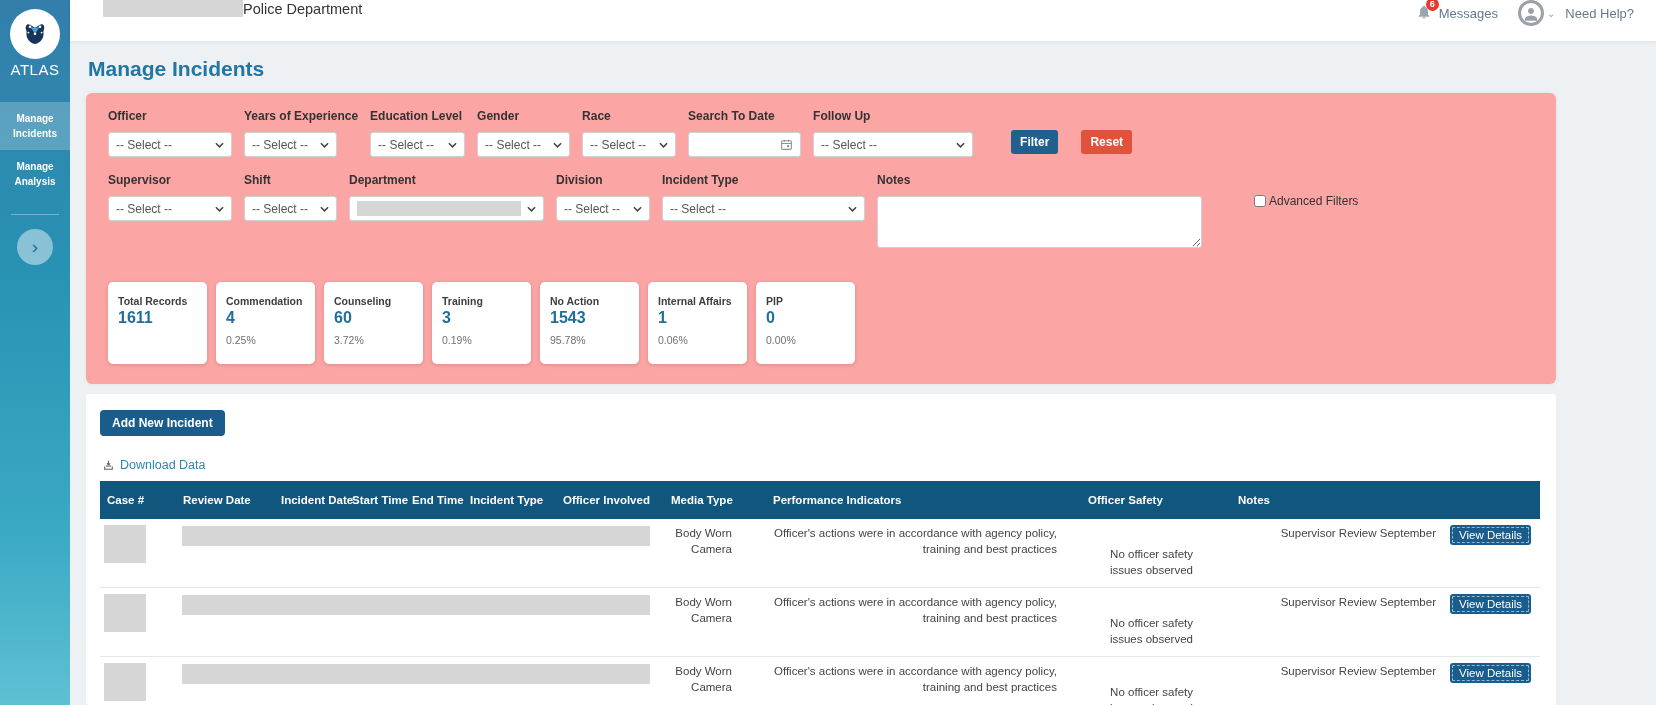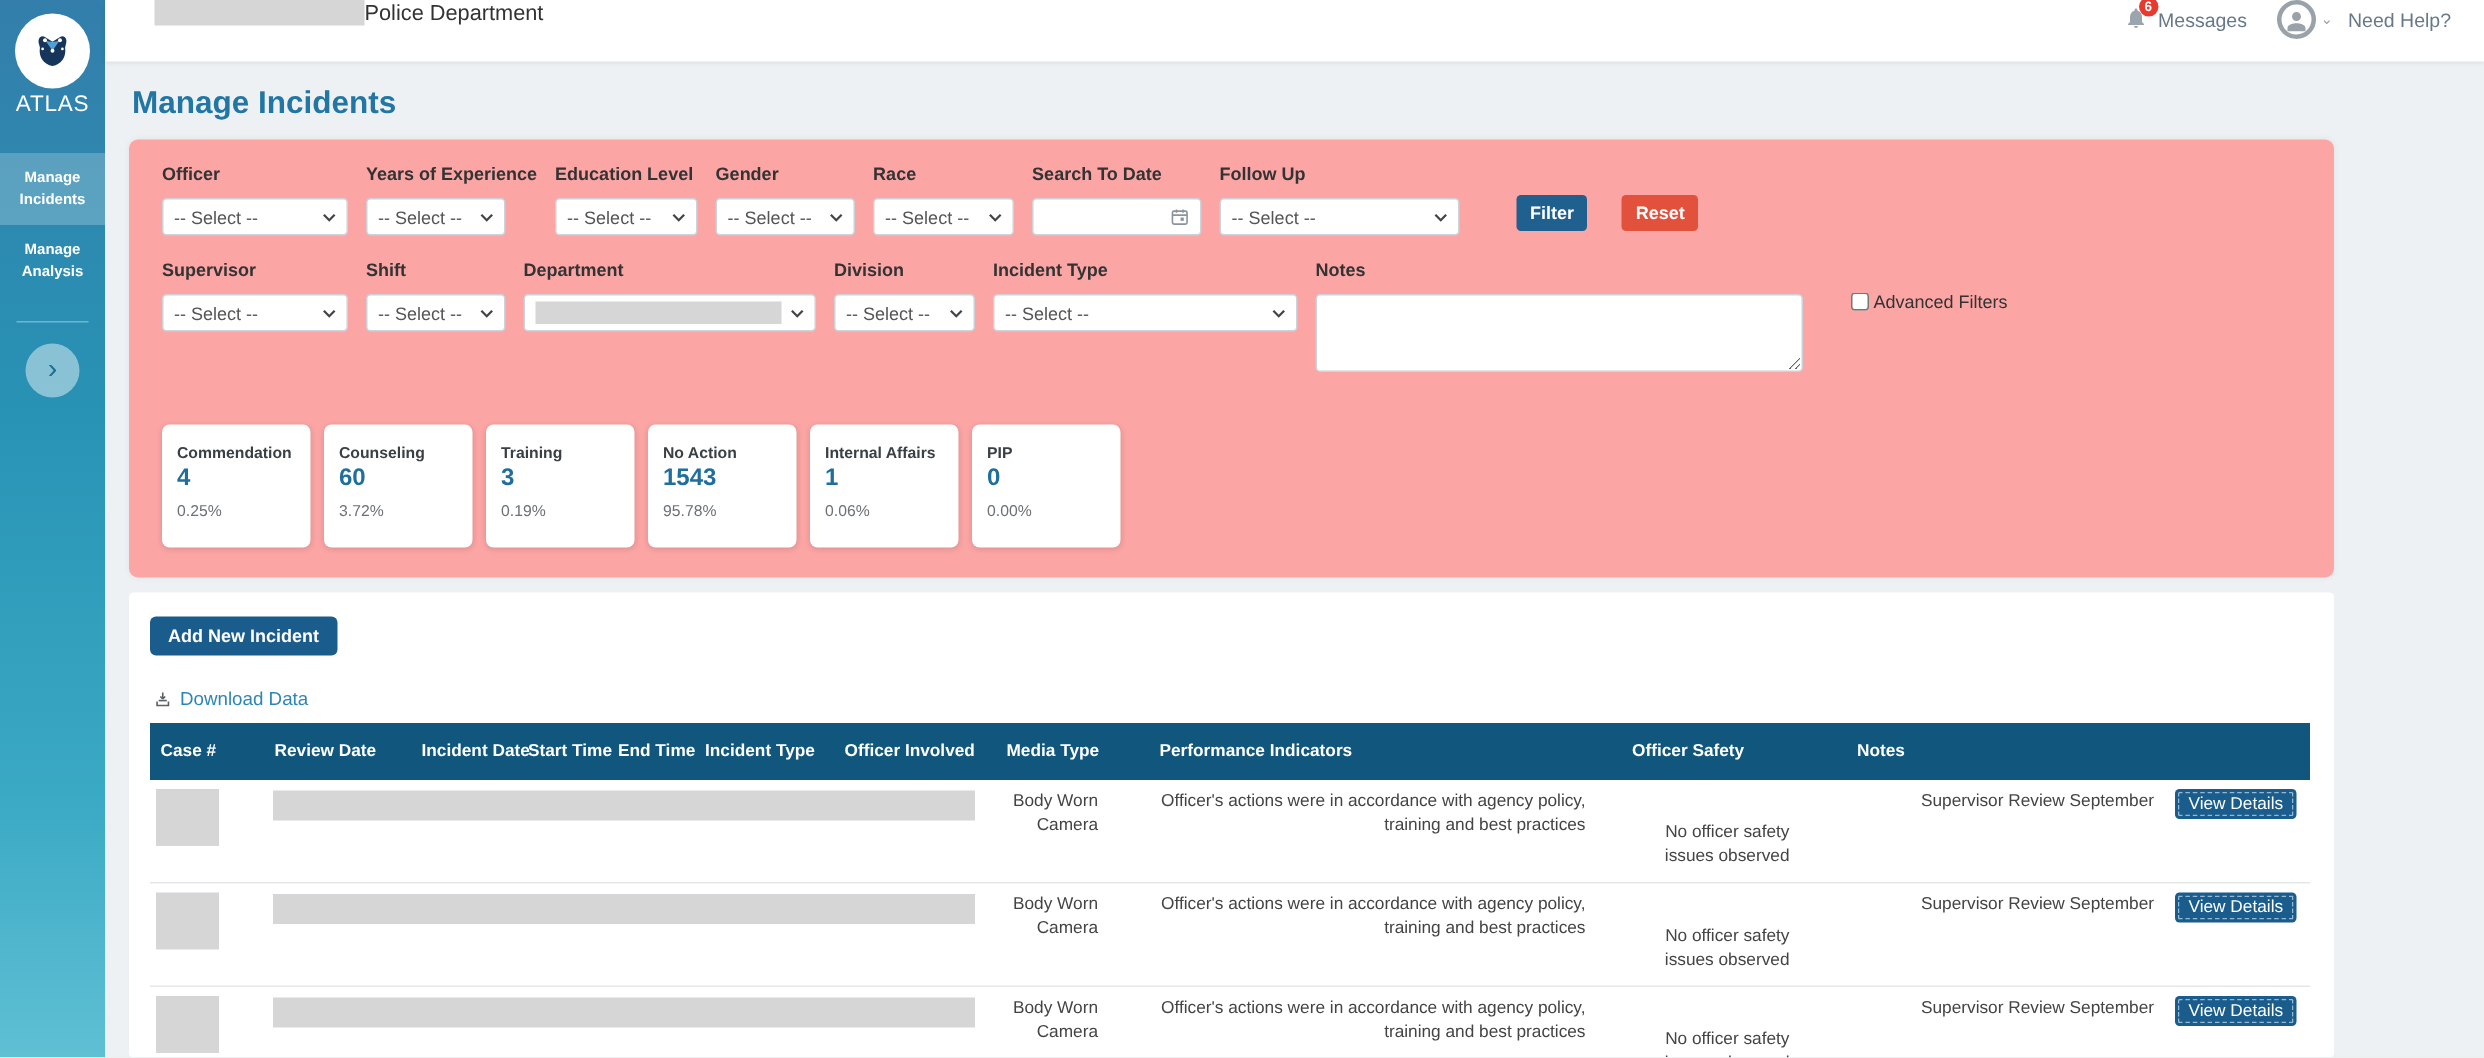--- a/index.html
+++ b/index.html
@@ -42,21 +42,21 @@
   .ffield .flabel { display:block; font-size:12px; font-weight:bold; color:#333; margin-bottom:9px; }
   .selectbox, .datebox { height:25px; background:#fff; border:1px solid #ccd2d8; border-radius:3px; display:flex; align-items:center; justify-content:space-between; padding:0 7px; font-size:12px; color:#555; cursor:pointer; }
   .dept-redact { height:15px; flex:1; margin-right:6px; }
   .w124{width:124px} .w93{width:93px} .w95{width:95px} .w94{width:94px}
   .w118{width:118px} .w113{width:113px} .w160{width:160px} .w195{width:195px} .w203{width:203px}
   .fbuttons { margin-top:21px; margin-left:26px; display:flex; }
   .btn { border:none; border-radius:3px; color:#fff; font-size:12px; font-weight:bold; padding:5px 9px; cursor:pointer; font-family:inherit; }
   .btn-filter { background:#20608f; margin-right:23px; }
   .btn-reset { background:#e2513c; }
   .notes-field textarea { width:325px; height:52px; border:1px solid #ccd2d8; border-radius:3px; resize:both; font-family:inherit; }
-  .advanced { margin-top:21px; margin-left:20px; display:flex; align-items:center; font-size:12px; color:#333; }
+  .advanced { margin-top:21px; margin-left:40px; display:flex; align-items:center; font-size:12px; color:#333; }
   .advanced input { margin:0 3px 0 0; width:12px; height:12px; }
 
   .stats { display:flex; gap:9px; margin-top:30px; }
   .stat-card { width:99px; height:82px; background:#fff; border-radius:5px; box-shadow:0 1px 4px rgba(0,0,0,.15); padding:13px 10px 0; }
   .stat-label { font-size:10.5px; font-weight:bold; color:#3b4045; white-space:nowrap; }
   .stat-value { font-size:16px; font-weight:bold; color:#1f6e9c; margin-top:2px; }
   .stat-pct { font-size:10.5px; color:#6b7177; margin-top:7px; }
 
   
   .lower { background:#fff; margin-top:10px; border-radius:3px; padding:16px 14px 0; flex:1; min-height:0; }
@@ -263,20 +263,25 @@
             <textarea style=""></textarea>
           </div>
           <label class="advanced">
             <input type="checkbox" style="">
             <span>Advanced Filters</span>
           </label>
         </div>
 
         <div class="stats">
           <div class="stat-card">
+            <div class="stat-label">Total Records</div>
+            <div class="stat-value">1611</div>
+            <div class="stat-pct"></div>
+          </div>
+          <div class="stat-card">
             <div class="stat-label">Commendation</div>
             <div class="stat-value">4</div>
             <div class="stat-pct">0.25%</div>
           </div>
           <div class="stat-card">
             <div class="stat-label">Counseling</div>
             <div class="stat-value">60</div>
             <div class="stat-pct">3.72%</div>
           </div>
           <div class="stat-card">

